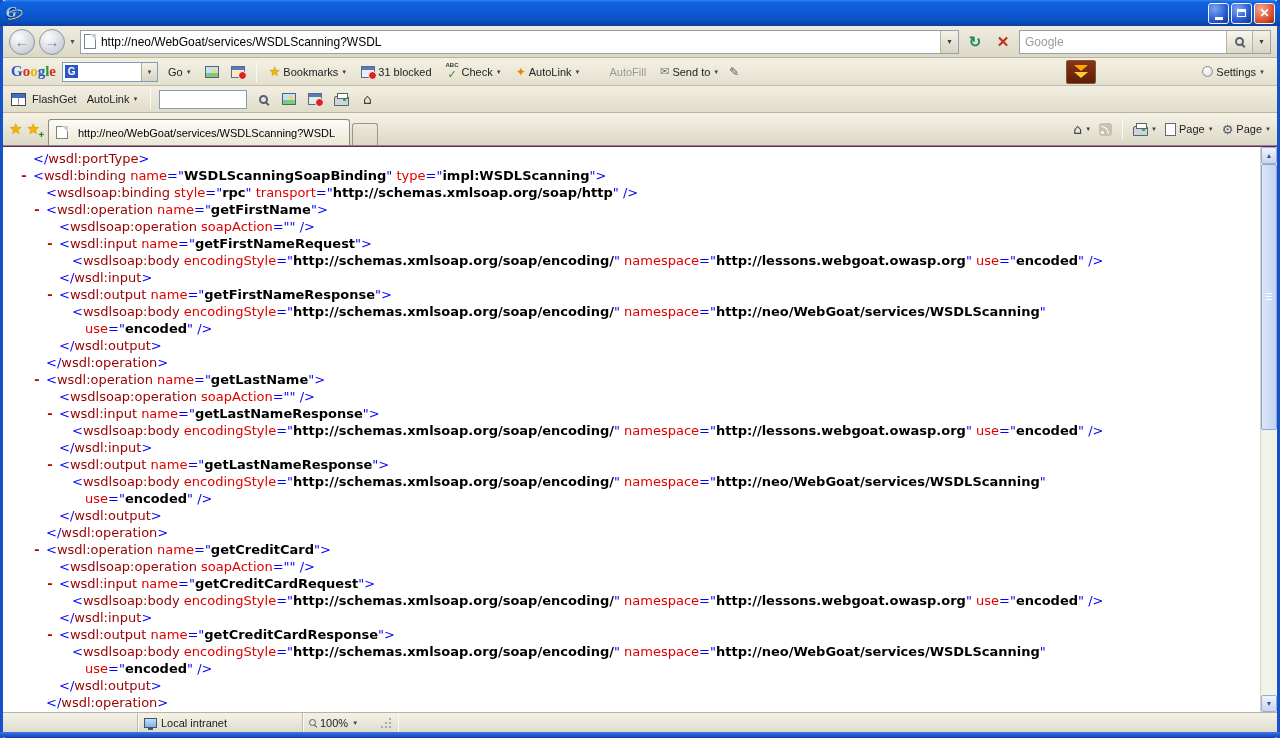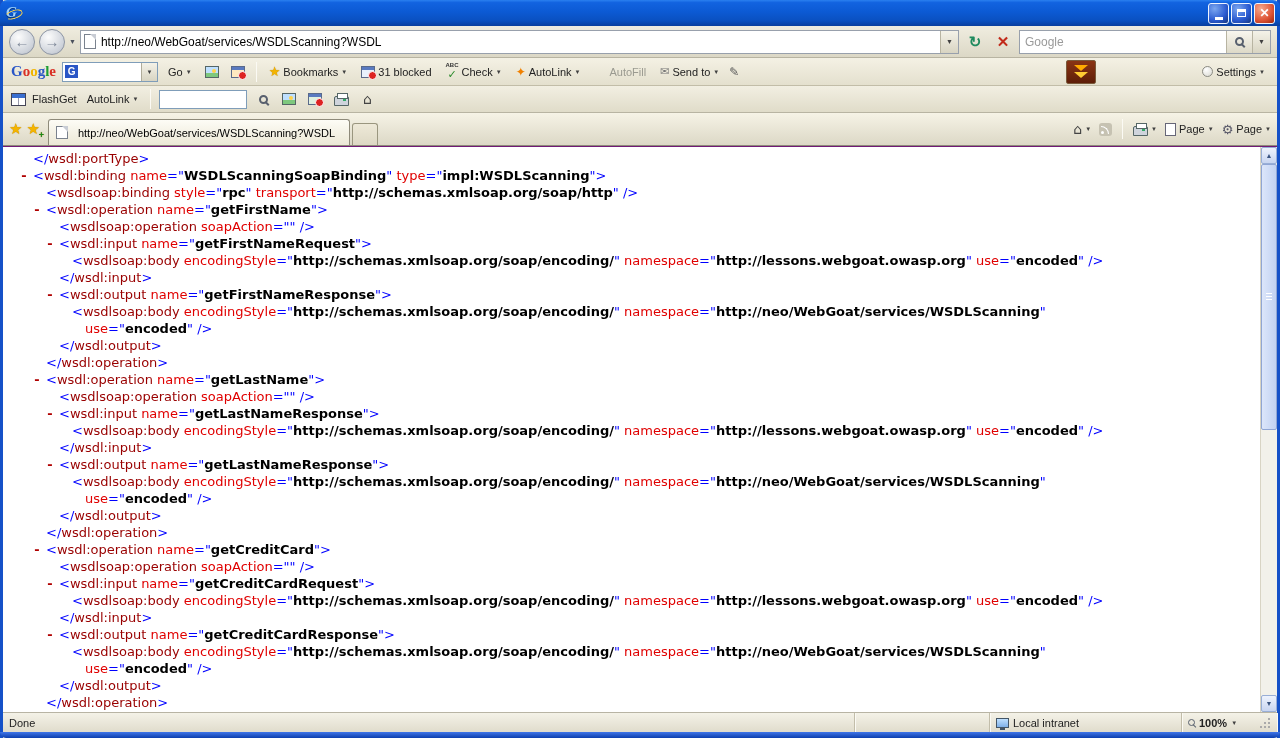--- a/index.html
+++ b/index.html
@@ -146,22 +146,22 @@
     background:repeating-linear-gradient(180deg,#fff 0 1px,transparent 1px 3px); }
 
   
   .statusbar { height:20px; flex:0 0 20px; display:flex; align-items:center;
     background:linear-gradient(#f4f2e8,#e0dcc c); background:linear-gradient(#f4f2e8,#e0dccc);
     border-top:1px solid #b8b4a4; font-size:11px; color:#222; }
   .spane { display:flex; align-items:center; height:100%; padding:0 6px;
     border-right:1px solid #c2bdaa; box-shadow:1px 0 0 #fbfaf4; gap:4px; }
   .spane.grow { flex:1; }
   .spane.empty1 { width:135px; }
-  .spane.zone { width:192px; }
-  .spane.zoom { width:95px; border-right:none;font-weight:bold; }
+  .spane.zone { width:165px; }
+  .spane.zoom { width:95px; border-right:none; }
   .monitor-icon { width:13px; height:10px; border:1px solid #456; background:linear-gradient(#bfe0ff,#7fb0e8); position:relative; }
   .monitor-icon::after { content:""; position:absolute; left:3px; bottom:-3px; width:5px; height:2px; background:#456; }
   .mag.small { width:7px; height:7px; border-width:1px; }
   .mag.small::after { width:1px; height:4px; right:-1px; bottom:-3px; }
   .grip { margin-left:auto; width:12px; height:12px;
     background:radial-gradient(circle at 2px 10px,#aaa 1px,transparent 1.5px),
                radial-gradient(circle at 6px 10px,#aaa 1px,transparent 1.5px),
                radial-gradient(circle at 10px 10px,#aaa 1px,transparent 1.5px),
                radial-gradient(circle at 6px 6px,#aaa 1px,transparent 1.5px),
                radial-gradient(circle at 10px 6px,#aaa 1px,transparent 1.5px),
@@ -388,23 +388,20 @@
           <span>▲</span>
         </div>
       <div class="sthumb"></div>
       <div class="sbtn bottom">
           <span>▼</span>
         </div>
     </div>
   </div>
 
   <div class="statusbar">
-    <div class="spane grow">
-      <span>Done</span>
-    </div>
     <div class="spane empty1"></div>
     <div class="spane zone">
       <span class="monitor-icon"></span>
       <span>Local intranet</span>
     </div>
     <div class="spane zoom">
       <span class="mag small"></span>
       <span>100%</span>
       <span class="garrow">▼</span>
       <span class="grip"></span>

